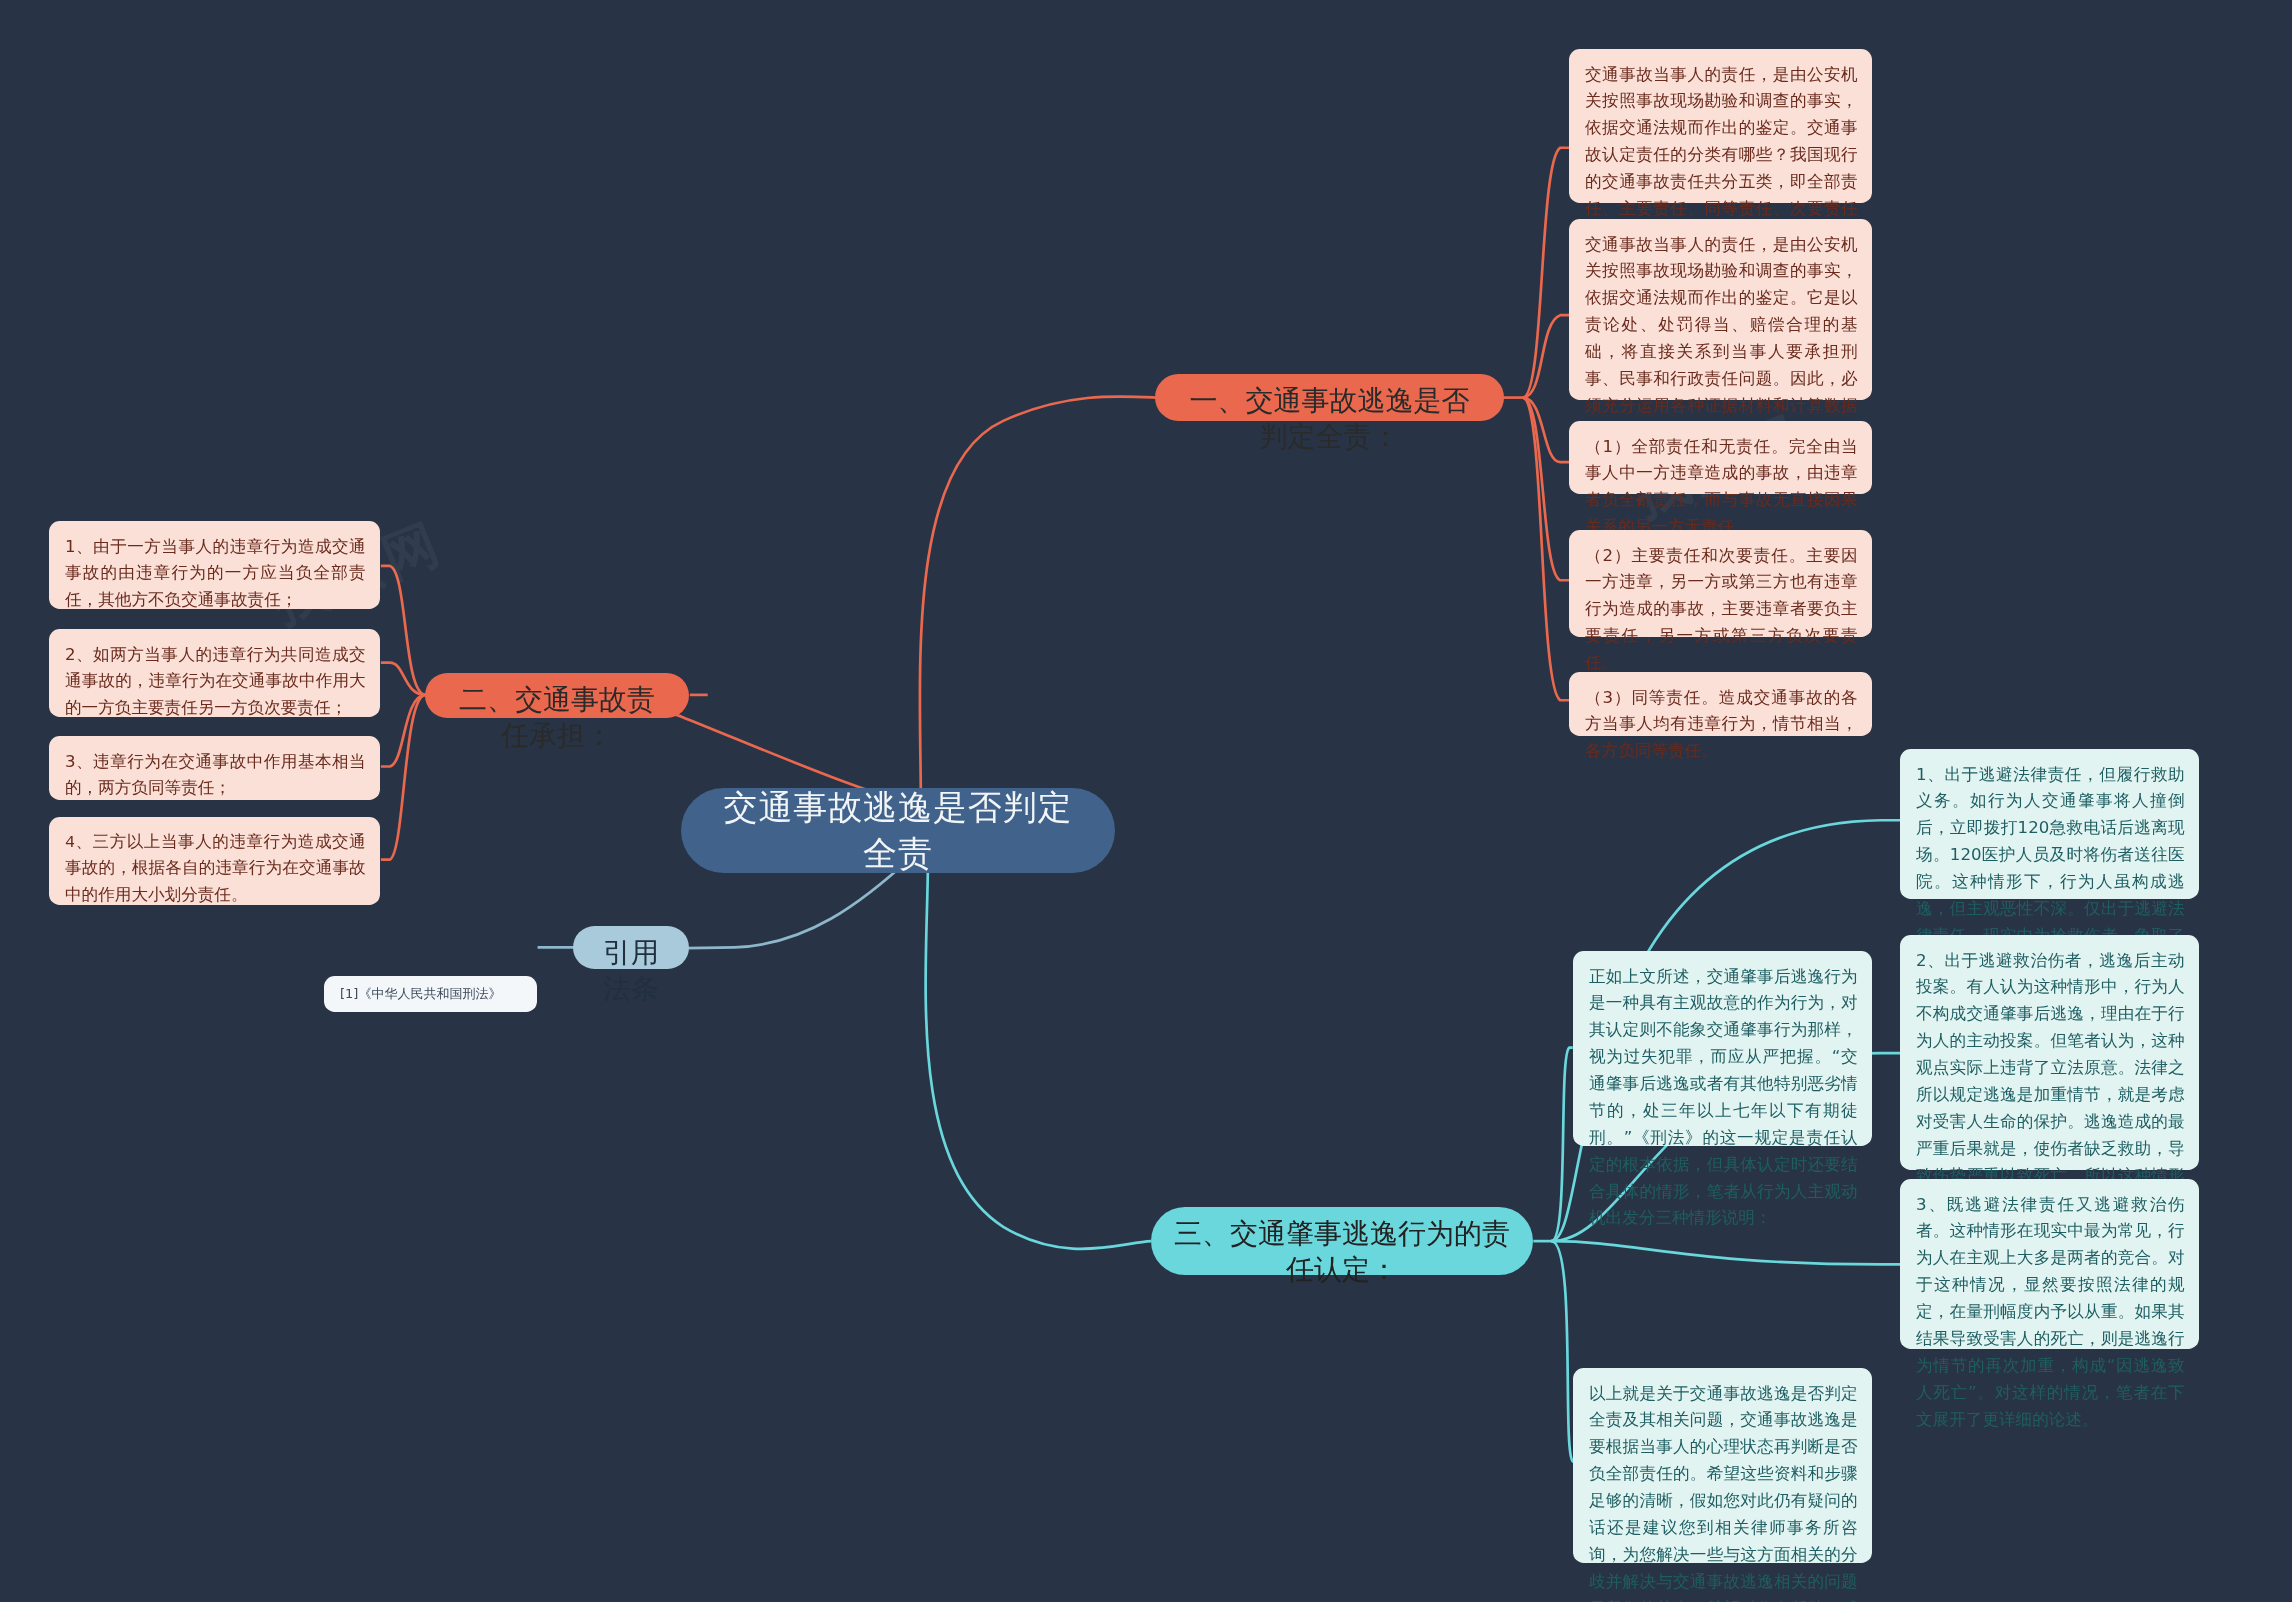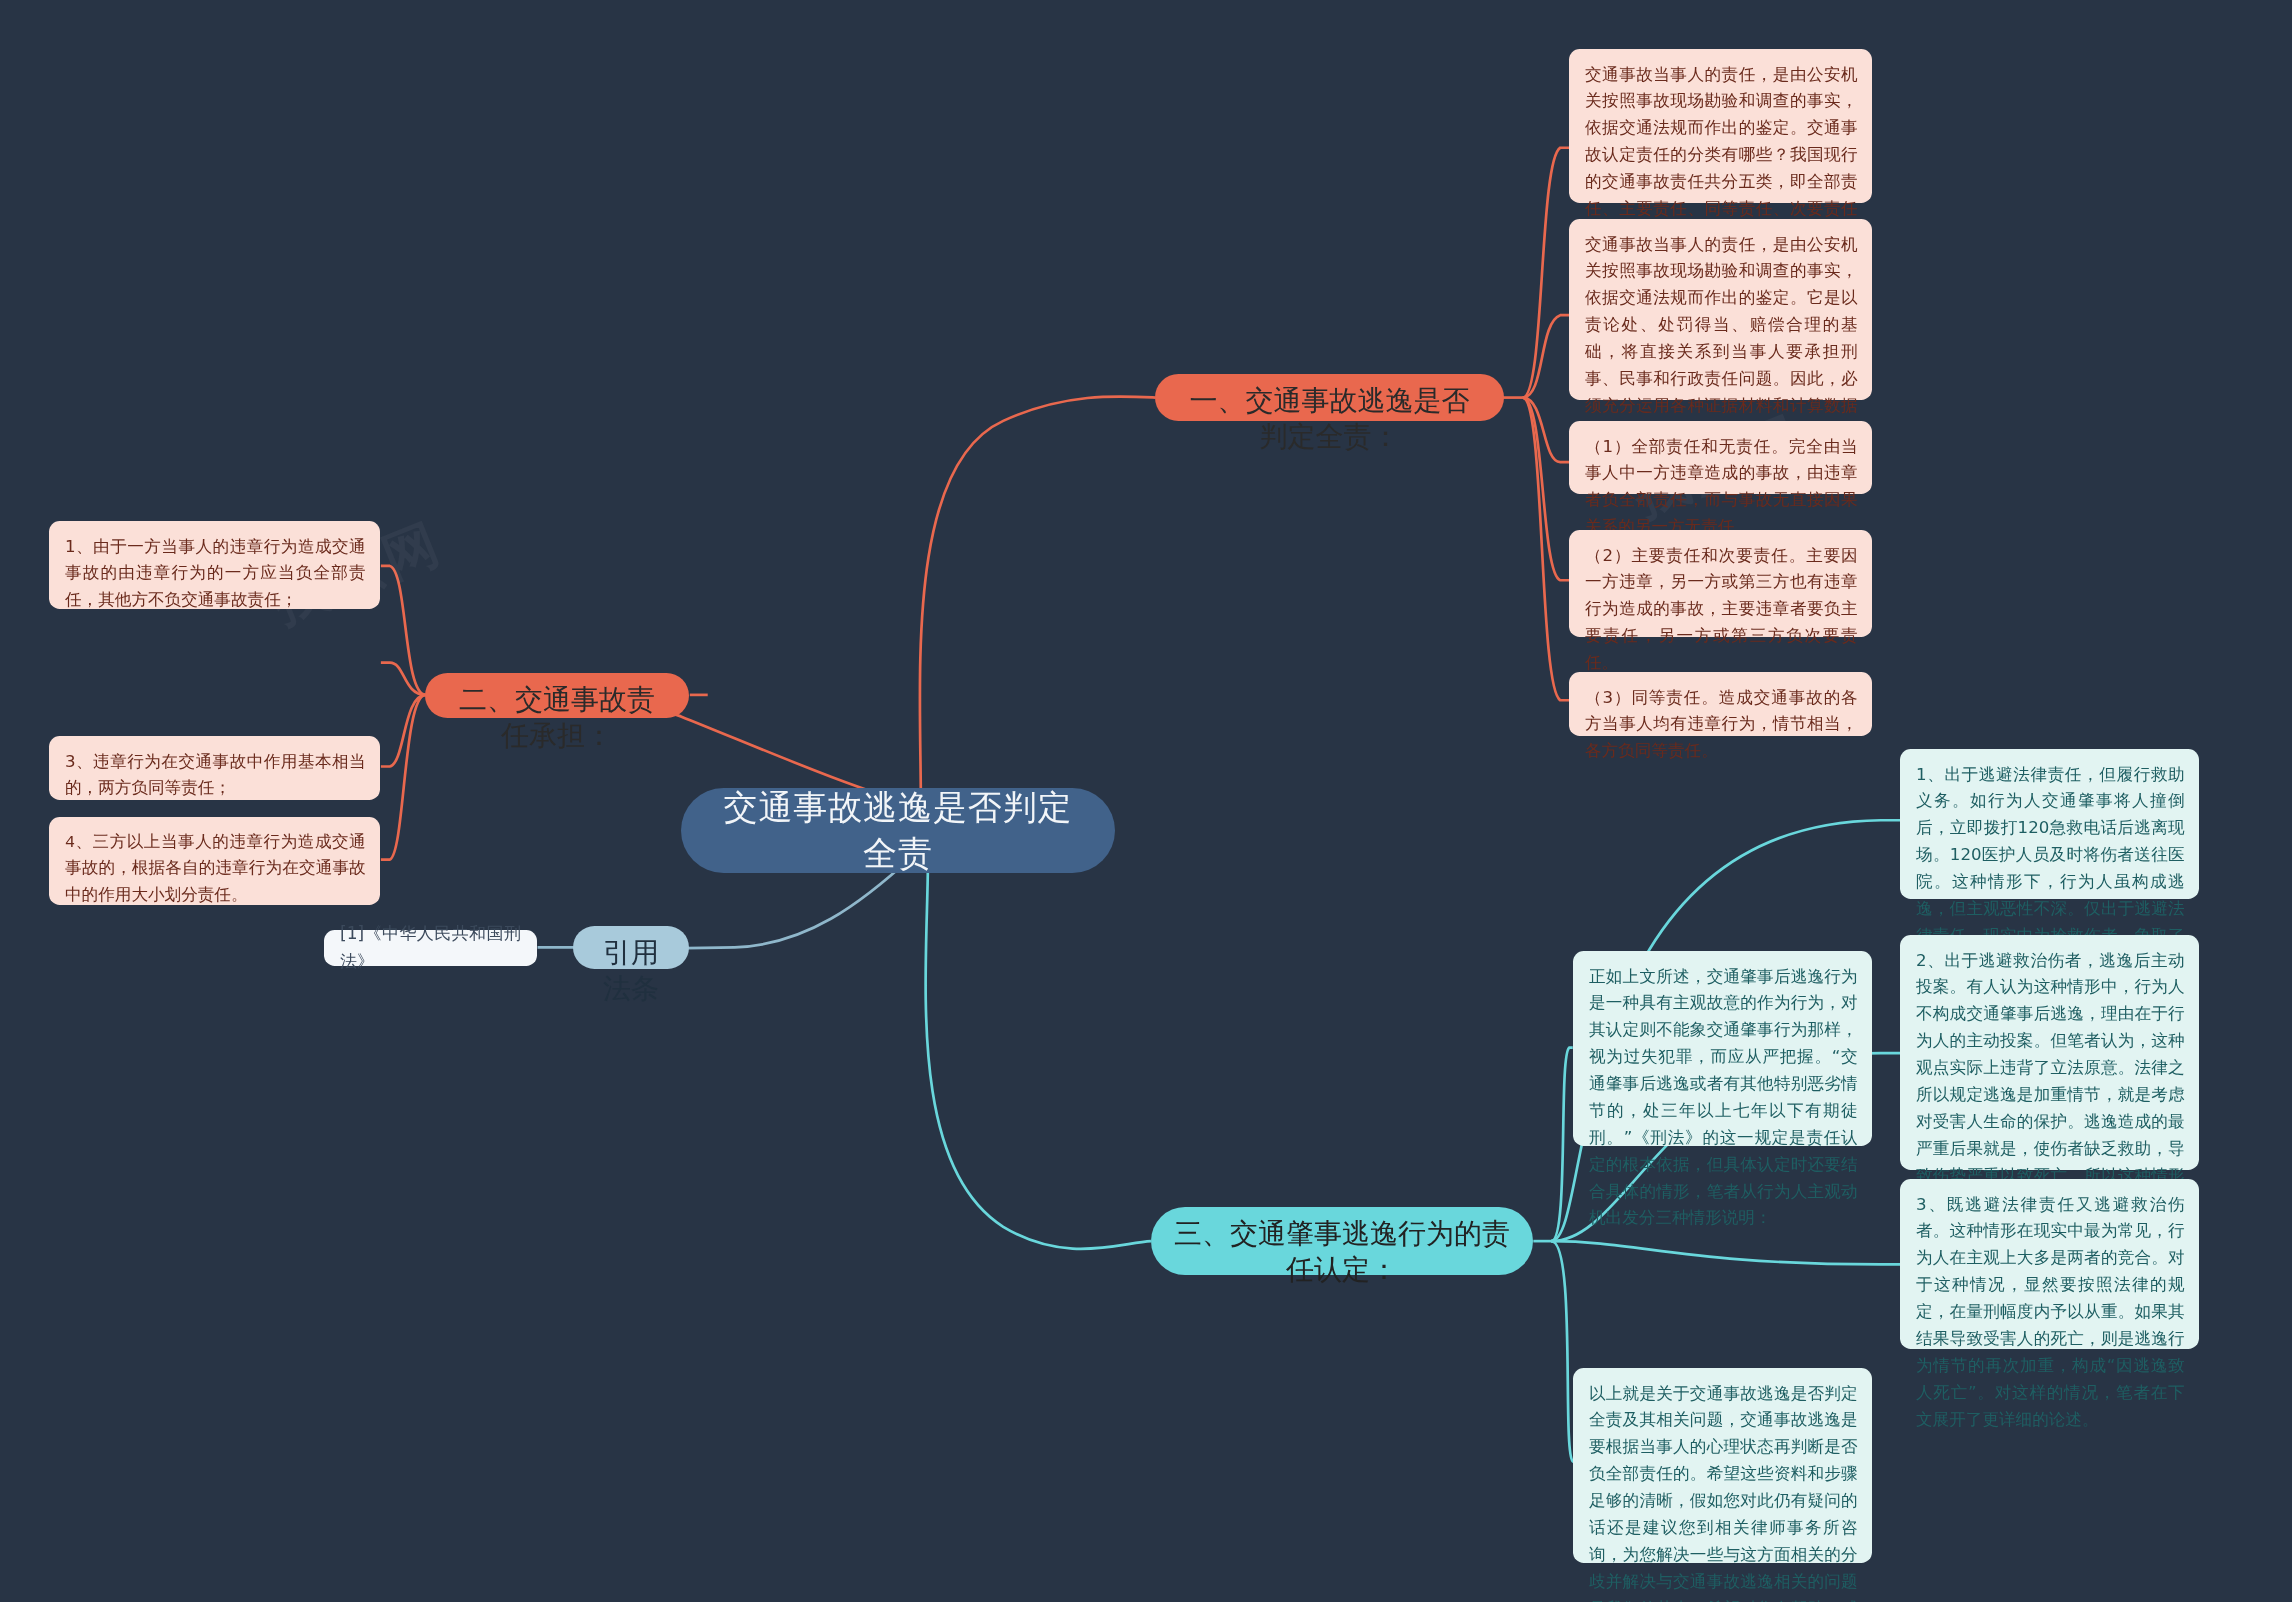--- a/index.html
+++ b/index.html
@@ -51,21 +51,21 @@
     border-radius:10.7px;
     font-size:16.6px;
     line-height:1.62;
     padding:12.5px 14.3px 12.5px 16px;
     box-sizing:border-box;
     text-align:justify;
     word-break:break-all;
   }
   .card.peach{background:#FBE0D8;color:#6A2A1C;}
   .card.mint{background:#E2F4F2;color:#1E5E62;}
-  .card.white{background:#F4F7FA;color:#3C4A5C;font-size:17px;padding:9px 16px;}
+  .card.white{background:#F4F7FA;color:#3C4A5C;font-size:13px;padding:9px 16px;margin-top:46px;}
 
   .wm{
     position:absolute;
     color:rgba(255,255,255,0.045);
     font-size:54px;
     font-weight:bold;
     transform:rotate(-22deg);
     pointer-events:none;
     white-space:nowrap;
     letter-spacing:5.4px;
@@ -137,20 +137,23 @@
     <span>（3）同等责任。造成交通事故的各方当事人均有违章行为，情节相当，各方负同等责任。</span>
   </div>
 
   <div class="node pill orange" style="left:425px;top:673px;width:264px;height:45px;">
     <span>二、交通事故责任承担：</span>
   </div>
 
   <div class="node card peach" style="left:49px;top:521px;width:331px;height:88px;">
     <span>1、由于一方当事人的违章行为造成交通事故的由违章行为的一方应当负全部责任，其他方不负交通事故责任；</span>
   </div>
+  <div class="node card peach" style="left:49px;top:629px;width:331px;height:88px;">
+    <span>2、如两方当事人的违章行为共同造成交通事故的，违章行为在交通事故中作用大的一方负主要责任另一方负次要责任；</span>
+  </div>
   <div class="node card peach" style="left:49px;top:736px;width:331px;height:64px;">
     <span>3、违章行为在交通事故中作用基本相当的，两方负同等责任；</span>
   </div>
   <div class="node card peach" style="left:49px;top:817px;width:331px;height:88px;font-family:Liberation Mono, monospace;">
     <span>4、三方以上当事人的违章行为造成交通事故的，根据各自的违章行为在交通事故中的作用大小划分责任。</span>
   </div>
 
   <div class="node pill blue" style="left:573px;top:926px;width:116px;height:43px;">
     <span>引用法条</span>
   </div>

